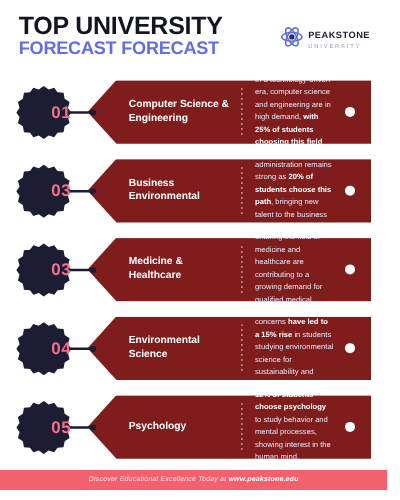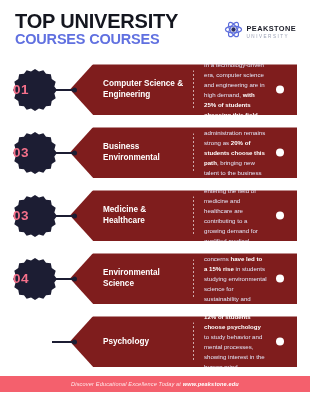--- a/index.html
+++ b/index.html
@@ -46,21 +46,21 @@
   .row {
     position:relative; height:63px;
     display:flex; align-items:center;
   }
 
   
   .badge {
     position:absolute; left:13px; top:50%;
     transform:translateY(-50%);
     width:44px; height:44px; z-index:3;
-    display:flex; align-items:center; justify-content:flex-start;
+    display:flex; align-items:center; justify-content:flex-end;
   }
   .badge svg { position:absolute; inset:0; width:44px; height:44px; }
   .badge-num {
     position:relative; z-index:2;
     font-size:13.5px; font-weight:bold;
     color:#f4708a; letter-spacing:0.5px;
   }
 
   
   .connector {
@@ -117,21 +117,21 @@
     letter-spacing:0.15px;
   }
   .footer-text b { color:#ffffff; font-weight:bold; font-style:italic; }
 </style>
 </head>
 <body>
 
 <div class="header">
   <div class="title-block">
     <div class="title-line1">TOP UNIVERSITY</div>
-    <div class="title-line2">COURSES COURSES</div>
+    <div class="title-line2">FORECAST FORECAST</div>
   </div>
 
   <div class="logo">
     <span class="logo-mark">
       <svg viewBox="0 0 40 40">
         <g fill="none" stroke="#5d6ddb" stroke-width="2.6">
           <ellipse cx="20" cy="20" rx="17" ry="7.2"></ellipse>
           <ellipse cx="20" cy="20" rx="17" ry="7.2" transform="rotate(60 20 20)"></ellipse>
           <ellipse cx="20" cy="20" rx="17" ry="7.2" transform="rotate(120 20 20)"></ellipse>
         </g>
@@ -213,20 +213,26 @@
       <div class="banner-title">Environmental Science</div>
       <div class="divider"></div>
       <div class="banner-body">
         <span>Increased planet concerns </span><b>have led to a 15% rise</b><span> in students studying environmental science for sustainability and conservation.</span>
       </div>
       <div class="end-dot"></div>
     </div>
   </div>
 
   <div class="row">
+    <div class="badge">
+      <svg viewBox="0 0 100 100">
+        <path fill="#1c1d33" d="M50 2 L59 8 L69 5 L75 13 L86 14 L88 25 L97 31 L94 42 L100 50 L94 58 L97 69 L88 75 L86 86 L75 87 L69 95 L59 92 L50 98 L41 92 L31 95 L25 87 L14 86 L12 75 L3 69 L6 58 L0 50 L6 42 L3 31 L12 25 L14 14 L25 13 L31 5 L41 8 Z"></path>
+      </svg>
+      <span class="badge-num">05</span>
+    </div>
     <div class="connector"></div>
     <div class="banner">
       <div class="banner-title">Psychology</div>
       <div class="divider"></div>
       <div class="banner-body">
         <span></span><b>12% of students choose psychology</b><span> to study behavior and mental processes, showing interest in the human mind.</span>
       </div>
       <div class="end-dot"></div>
     </div>
   </div>

